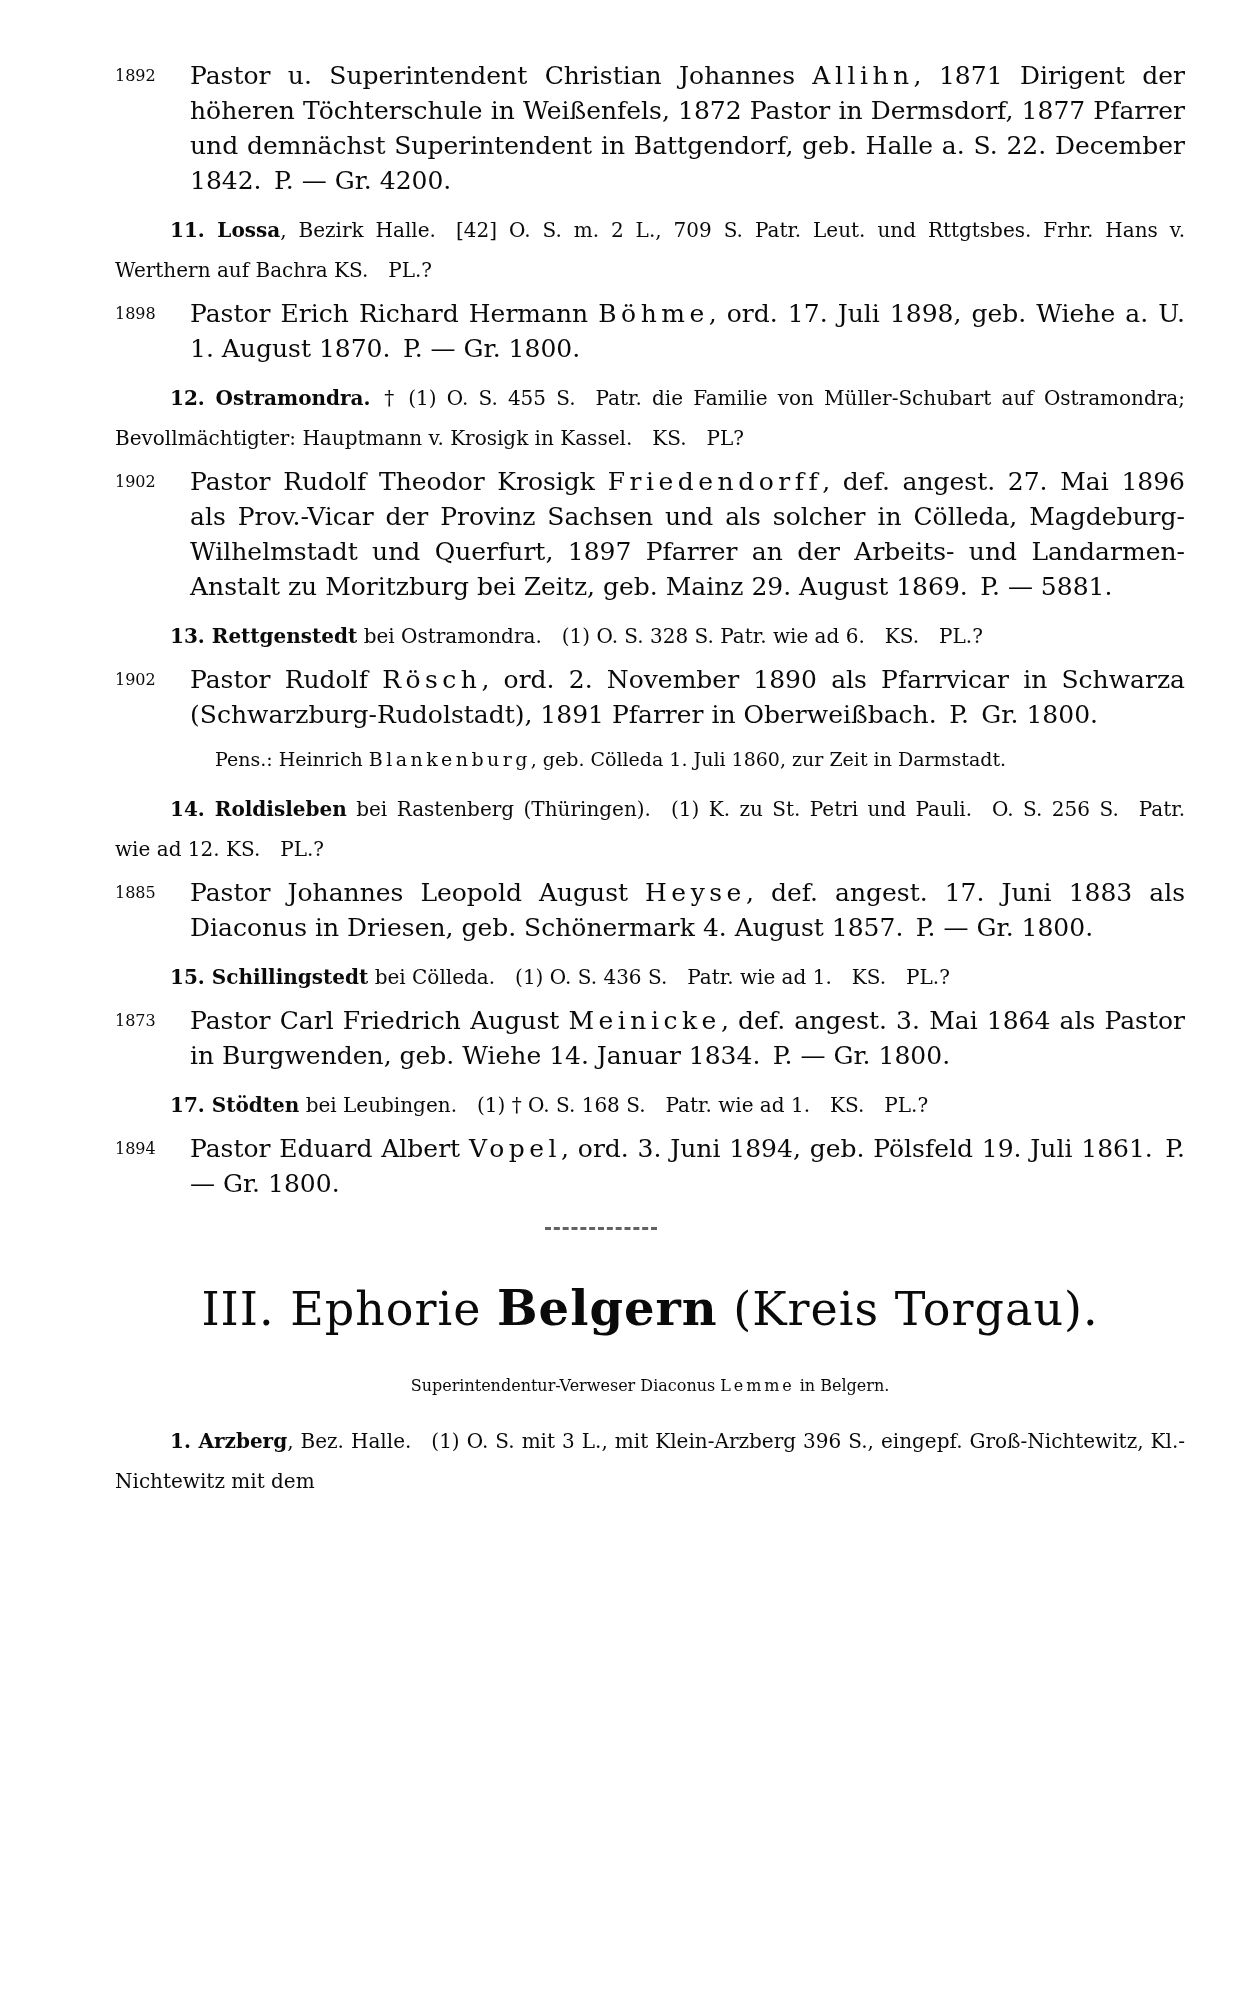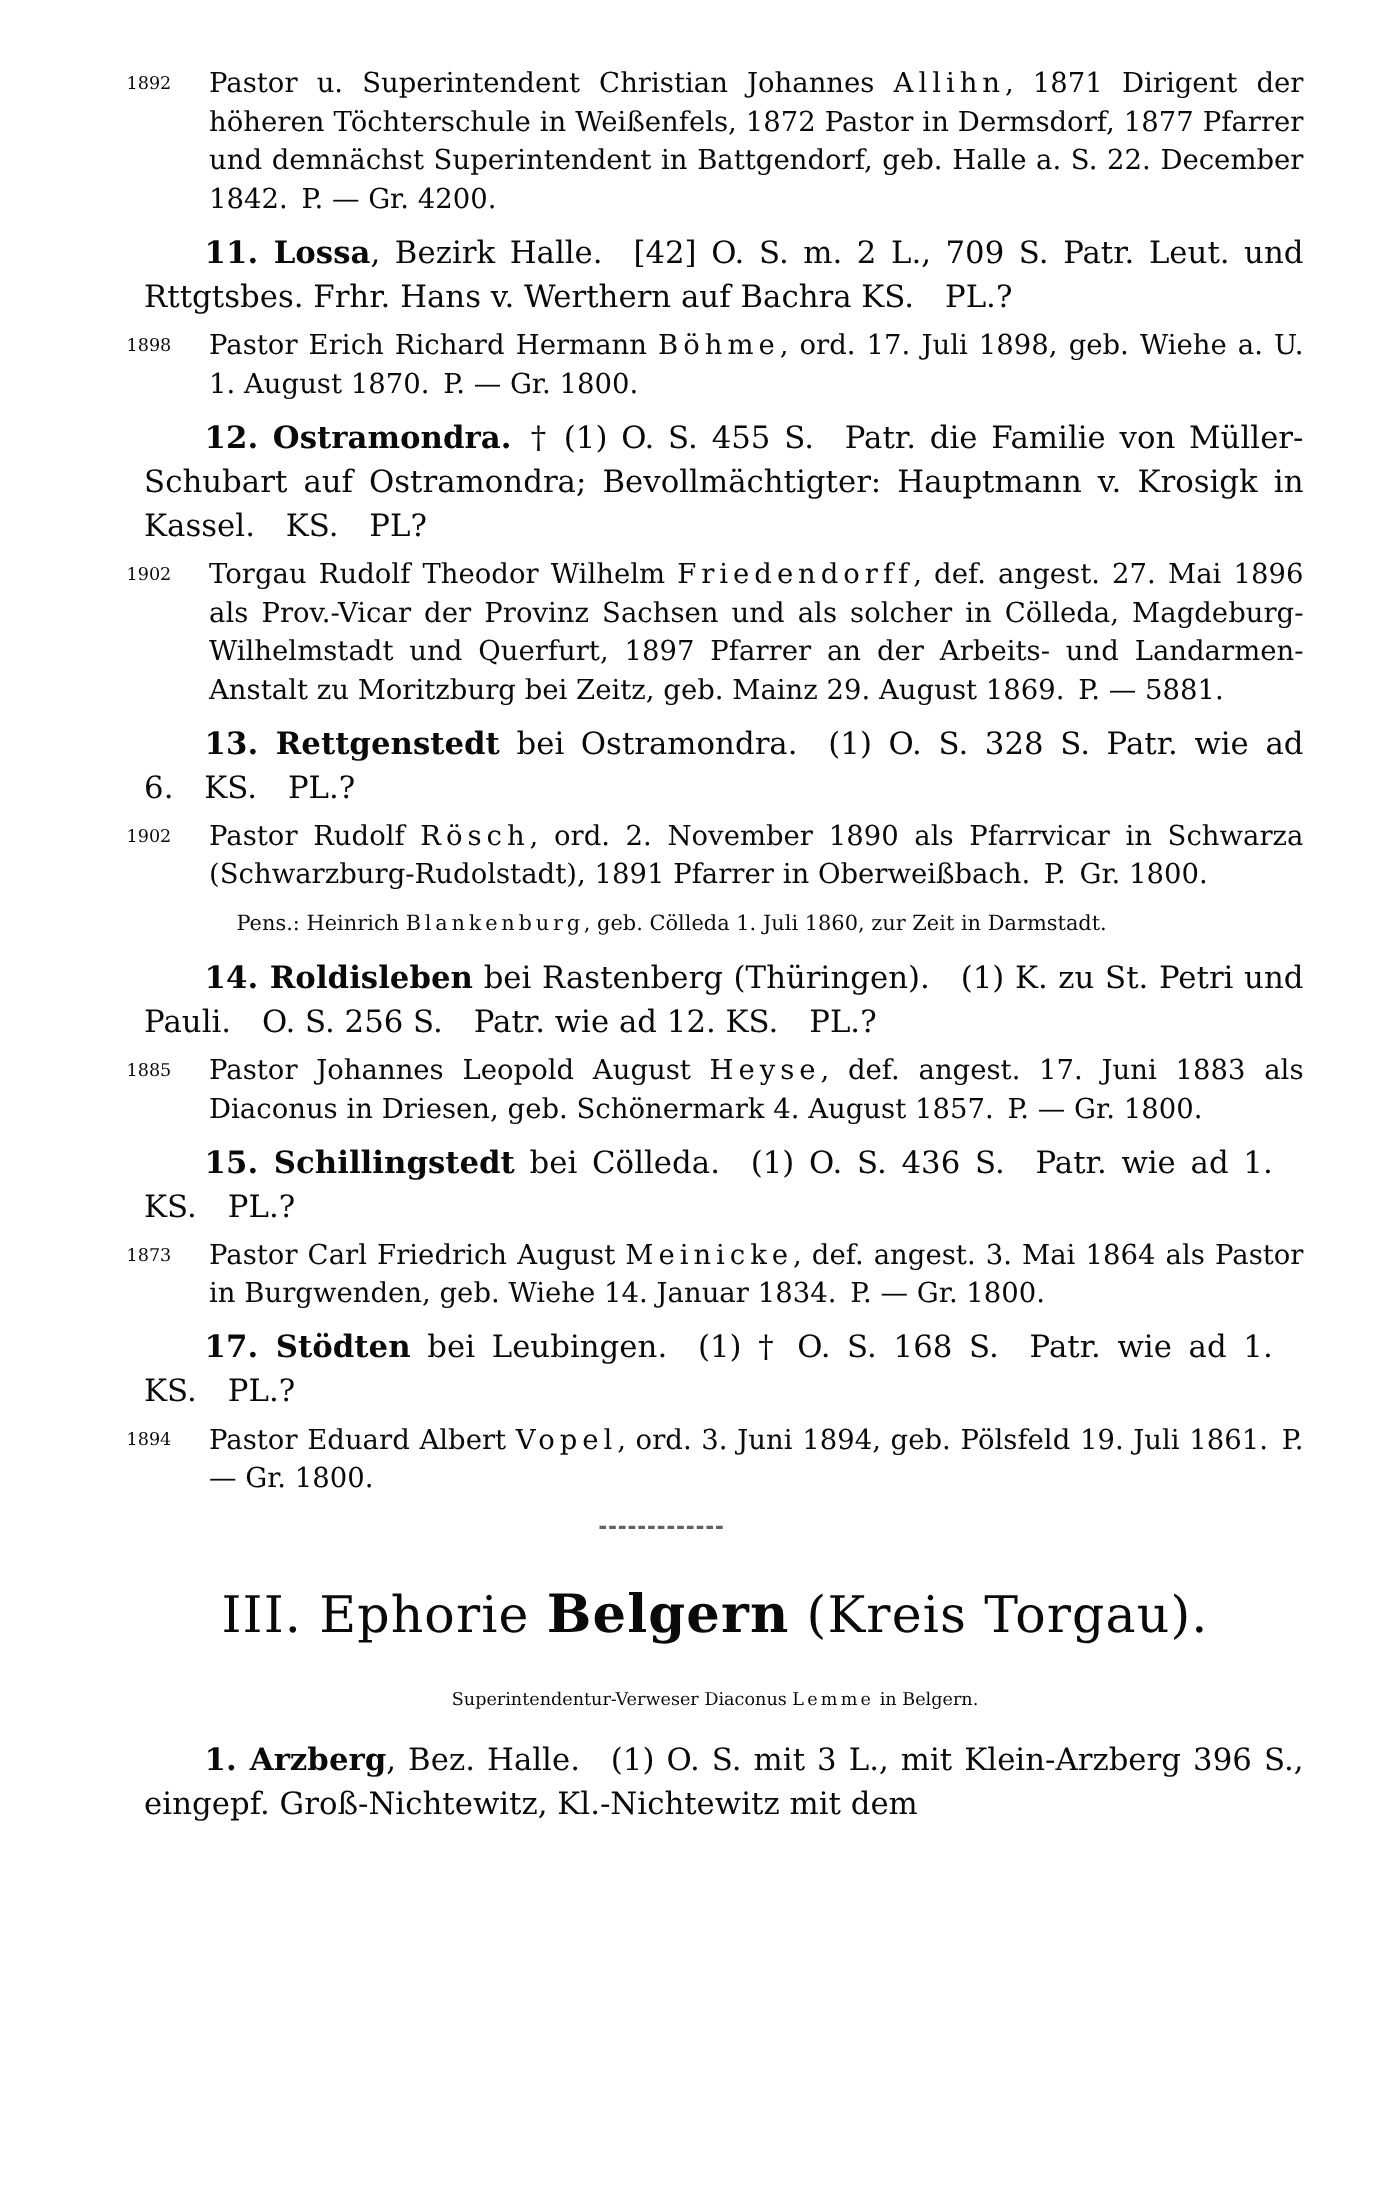--- a/index.html
+++ b/index.html
@@ -20,23 +20,23 @@
   .running-title {
     position: absolute; left: 50%; transform: translateX(-57%);
     font-size: 27px; letter-spacing: 0.5px; font-weight: 700;
   }
   .page-number {
     position: absolute; right: 28px; top: -4px;
     font-size: 33px; font-weight: 400; letter-spacing: 1px;
   }
   
   .section-head {
-    font-size: 28px; line-height: 40px;
+    font-size: 20px; line-height: 40px;
     text-align: justify; text-indent: 55px;
-    margin: 12px 0 6px 16px; font-weight: 400;
+    margin: 12px 0 6px 0; font-weight: 400;
   }
   .section-head .b { font-weight: 700; }
   
   .entry { display: flex; margin: 0 0 10px 0; font-size: 25px; line-height: 35px; }
   .entry .year { width: 75px; flex: none; font-size: 16px; }
   .entry .text { flex: 1; text-align: justify; }
   
   .pens {
     margin: 2px 0 12px 75px; font-size: 19px; line-height: 35px;
     text-align: justify; text-indent: 25px;
@@ -75,21 +75,21 @@
 
   <p class="section-head"><span class="b">11. Lossa</span><span>, Bezirk Halle. [42] O. S. m. 2 L., 709 S. Patr. Leut. und Rttgtsbes. Frhr. Hans v. Werthern auf Bachra KS. PL.?</span></p>
   <div class="entry">
     <span class="year">1898</span>
     <div class="text"><span>Pastor Erich Richard Hermann </span><span class="sp">Böhme</span><span>, ord. 17. Juli 1898, geb. Wiehe a. U. 1. August 1870. P. — Gr. 1800.</span></div>
   </div>
 
   <p class="section-head"><span class="b">12. Ostramondra.</span><span> † (1) O. S. 455 S. Patr. die Familie von Müller-Schubart auf Ostramondra; Bevollmächtigter: Hauptmann v. Krosigk in Kassel. KS. PL?</span></p>
   <div class="entry">
     <span class="year">1902</span>
-    <div class="text"><span>Torgau Rudolf Theodor Wilhelm </span><span class="sp">Friedendorff</span><span>, def. angest. 27. Mai 1896 als Prov.-Vicar der Provinz Sachsen und als solcher in Cölleda, Magdeburg-Wilhelmstadt und Querfurt, 1897 Pfarrer an der Arbeits- und Landarmen-Anstalt zu Moritzburg bei Zeitz, geb. Mainz 29. August 1869. P. — 5881.</span></div>
+    <div class="text"><span>Pastor Rudolf Theodor Krosigk </span><span class="sp">Friedendorff</span><span>, def. angest. 27. Mai 1896 als Prov.-Vicar der Provinz Sachsen und als solcher in Cölleda, Magdeburg-Wilhelmstadt und Querfurt, 1897 Pfarrer an der Arbeits- und Landarmen-Anstalt zu Moritzburg bei Zeitz, geb. Mainz 29. August 1869. P. — 5881.</span></div>
   </div>
 
   <p class="section-head"><span class="b">13. Rettgenstedt</span><span> bei Ostramondra. (1) O. S. 328 S. Patr. wie ad 6. KS. PL.?</span></p>
   <div class="entry">
     <span class="year">1902</span>
     <div class="text"><span>Pastor Rudolf </span><span class="sp">Rösch</span><span>, ord. 2. November 1890 als Pfarrvicar in Schwarza (Schwarzburg-Rudolstadt), 1891 Pfarrer in Oberweißbach. P. Gr. 1800.</span></div>
   </div>
   <p class="pens"><span>Pens.: Heinrich </span><span class="sp">Blankenburg</span><span>, geb. Cölleda 1. Juli 1860, zur Zeit in Darmstadt.</span></p>
 
   <p class="section-head"><span class="b">14. Roldisleben</span><span> bei Rastenberg (Thüringen). (1) K. zu St. Petri und Pauli. O. S. 256 S. Patr. wie ad 12. KS. PL.?</span></p>

